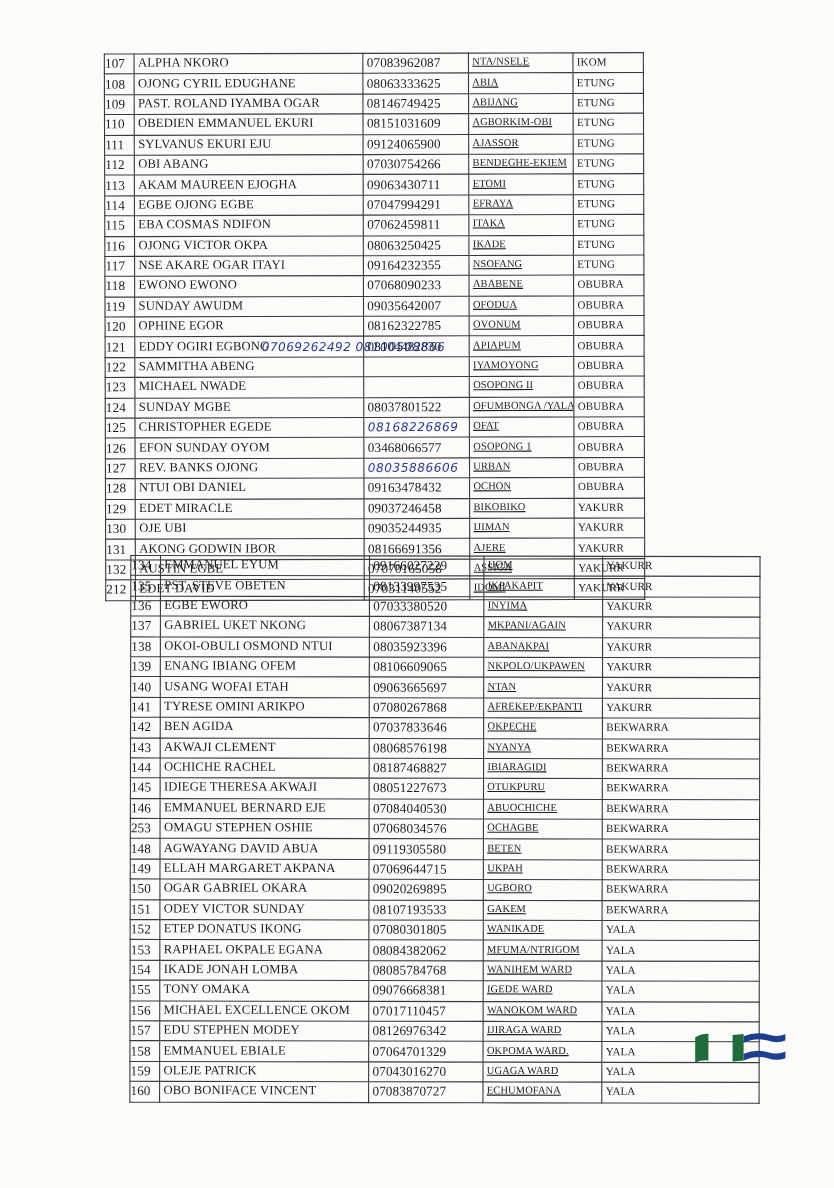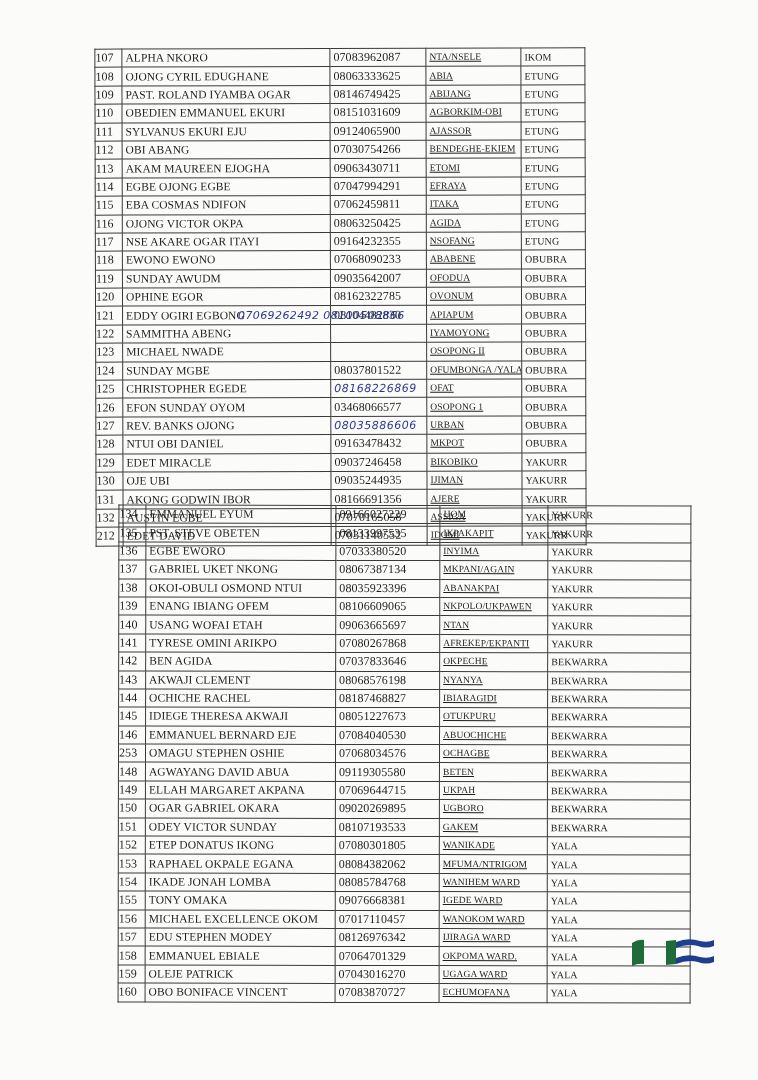--- a/index.html
+++ b/index.html
@@ -98,21 +98,21 @@
         <td class="sn">115</td>
         <td class="name">EBA COSMAS NDIFON</td>
         <td class="phone">07062459811</td>
         <td class="ward">ITAKA</td>
         <td class="lga">ETUNG</td>
       </tr>
       <tr>
         <td class="sn">116</td>
         <td class="name">OJONG VICTOR OKPA</td>
         <td class="phone">08063250425</td>
-        <td class="ward">AGIDA</td>
+        <td class="ward">IKADE</td>
         <td class="lga">ETUNG</td>
       </tr>
       <tr>
         <td class="sn">117</td>
         <td class="name">NSE AKARE OGAR ITAYI</td>
         <td class="phone">09164232355</td>
         <td class="ward">NSOFANG</td>
         <td class="lga">ETUNG</td>
       </tr>
       <tr>
@@ -182,21 +182,21 @@
         <td class="sn">127</td>
         <td class="name">REV. BANKS OJONG</td>
         <td class="phone"><span class="hw">08035886606</span></td>
         <td class="ward">URBAN</td>
         <td class="lga">OBUBRA</td>
       </tr>
       <tr>
         <td class="sn">128</td>
         <td class="name">NTUI OBI DANIEL</td>
         <td class="phone">09163478432</td>
-        <td class="ward">MKPOT</td>
+        <td class="ward">OCHON</td>
         <td class="lga">OBUBRA</td>
       </tr>
       <tr>
         <td class="sn">129</td>
         <td class="name">EDET MIRACLE</td>
         <td class="phone">09037246458</td>
         <td class="ward">BIKOBIKO</td>
         <td class="lga">YAKURR</td>
       </tr>
       <tr>

